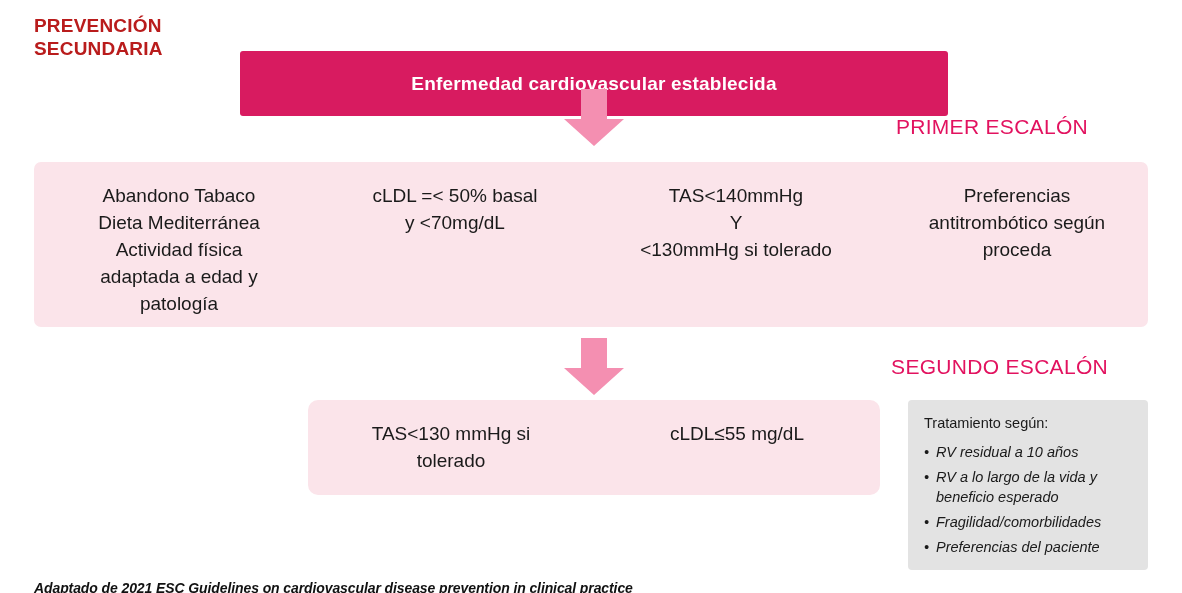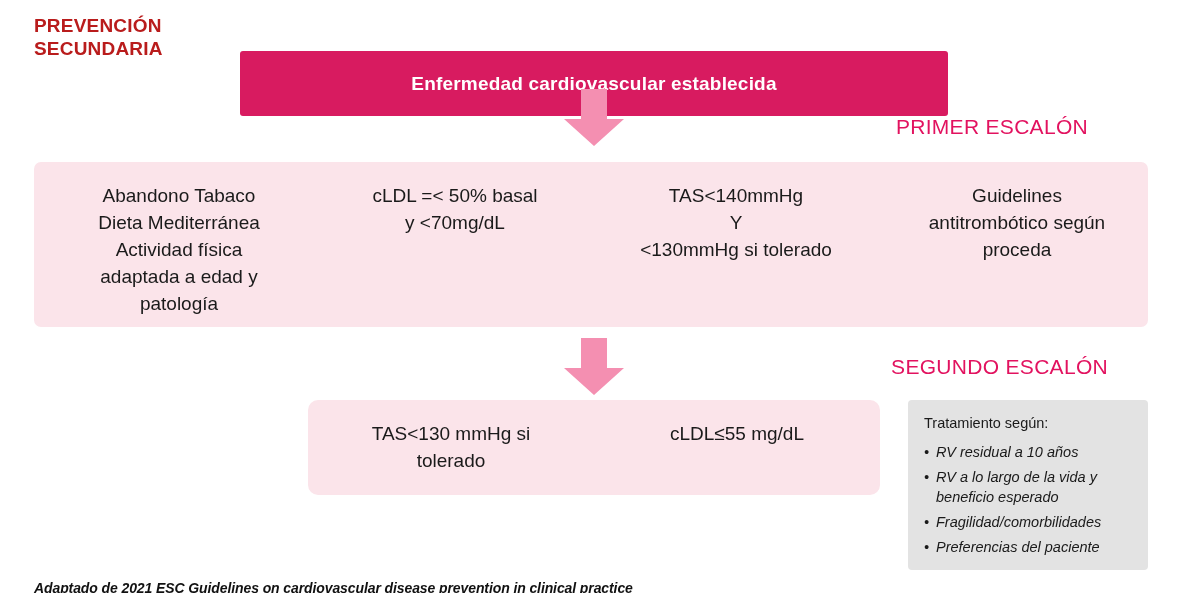--- a/index.html
+++ b/index.html
@@ -209,21 +209,21 @@
     <div class="cell c2">
       <span class="t">cLDL =&lt; 50% basal</span>
       <span class="t">y &lt;70mg/dL</span>
     </div>
     <div class="cell c3">
       <span class="t">TAS&lt;140mmHg</span>
       <span class="t">Y</span>
       <span class="t">&lt;130mmHg si tolerado</span>
     </div>
     <div class="cell c4">
-      <span class="t">Guidelines</span>
+      <span class="t">Preferencias</span>
       <span class="t">antitrombótico según</span>
       <span class="t">proceda</span>
     </div>
   </div>
 
   <div class="arrow arrow-2">
     <svg width="64" height="58" viewBox="0 0 64 58" aria-hidden="true">
       <path d="M19 0 H45 V30 H62 L32 57 L2 30 H19 Z" fill="#f48fb1"></path>
     </svg>
   </div>

